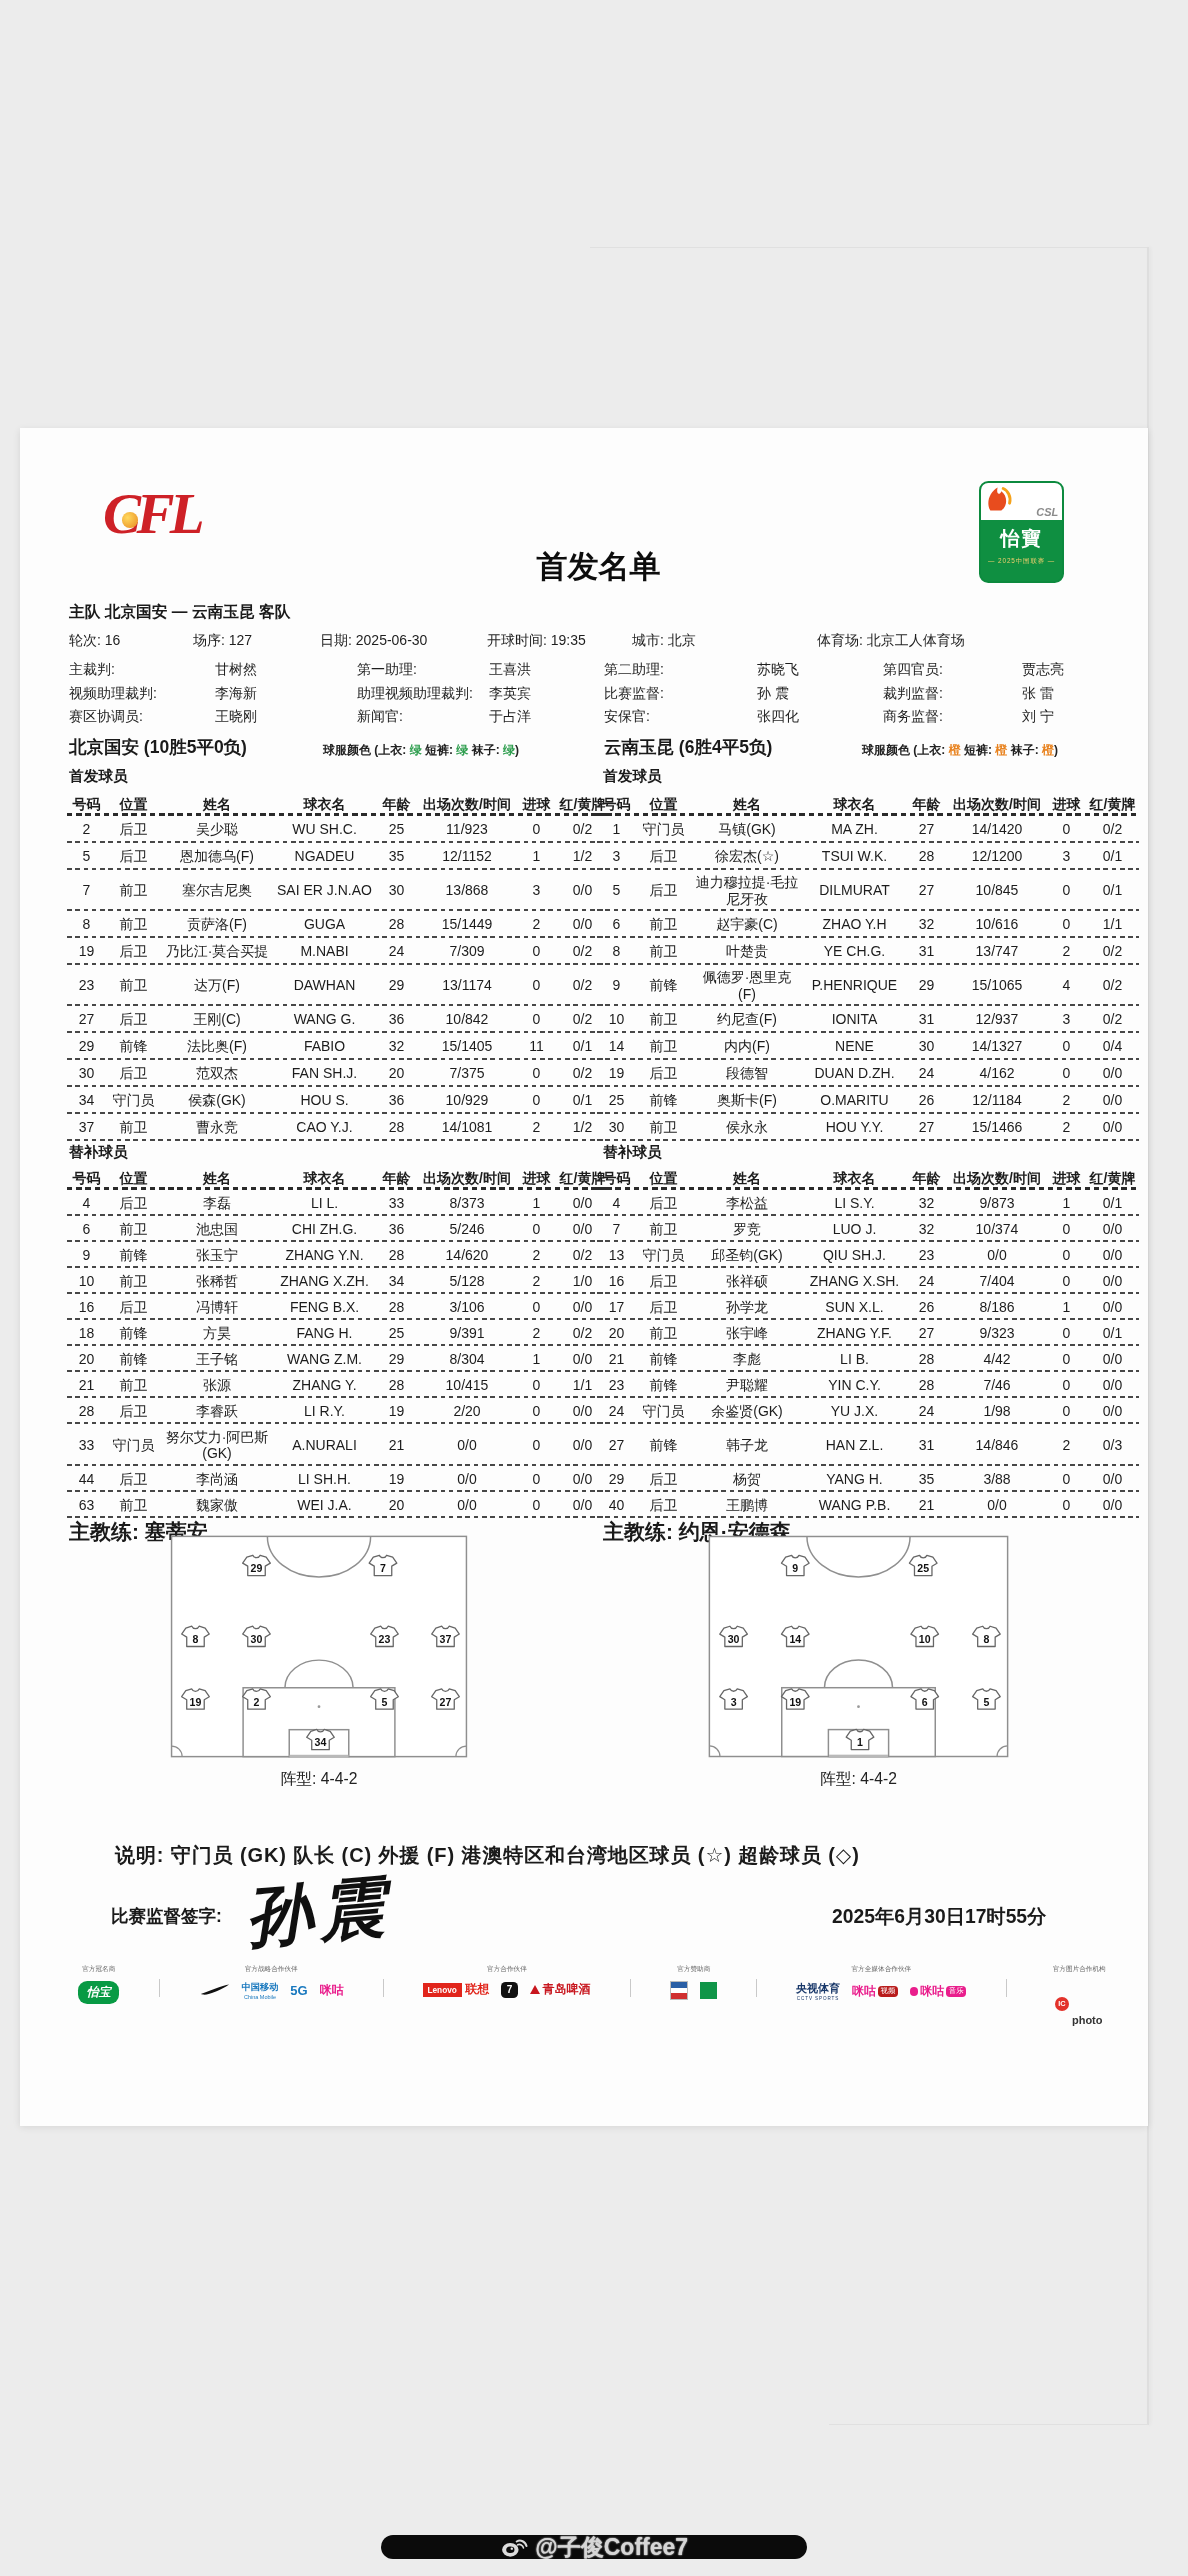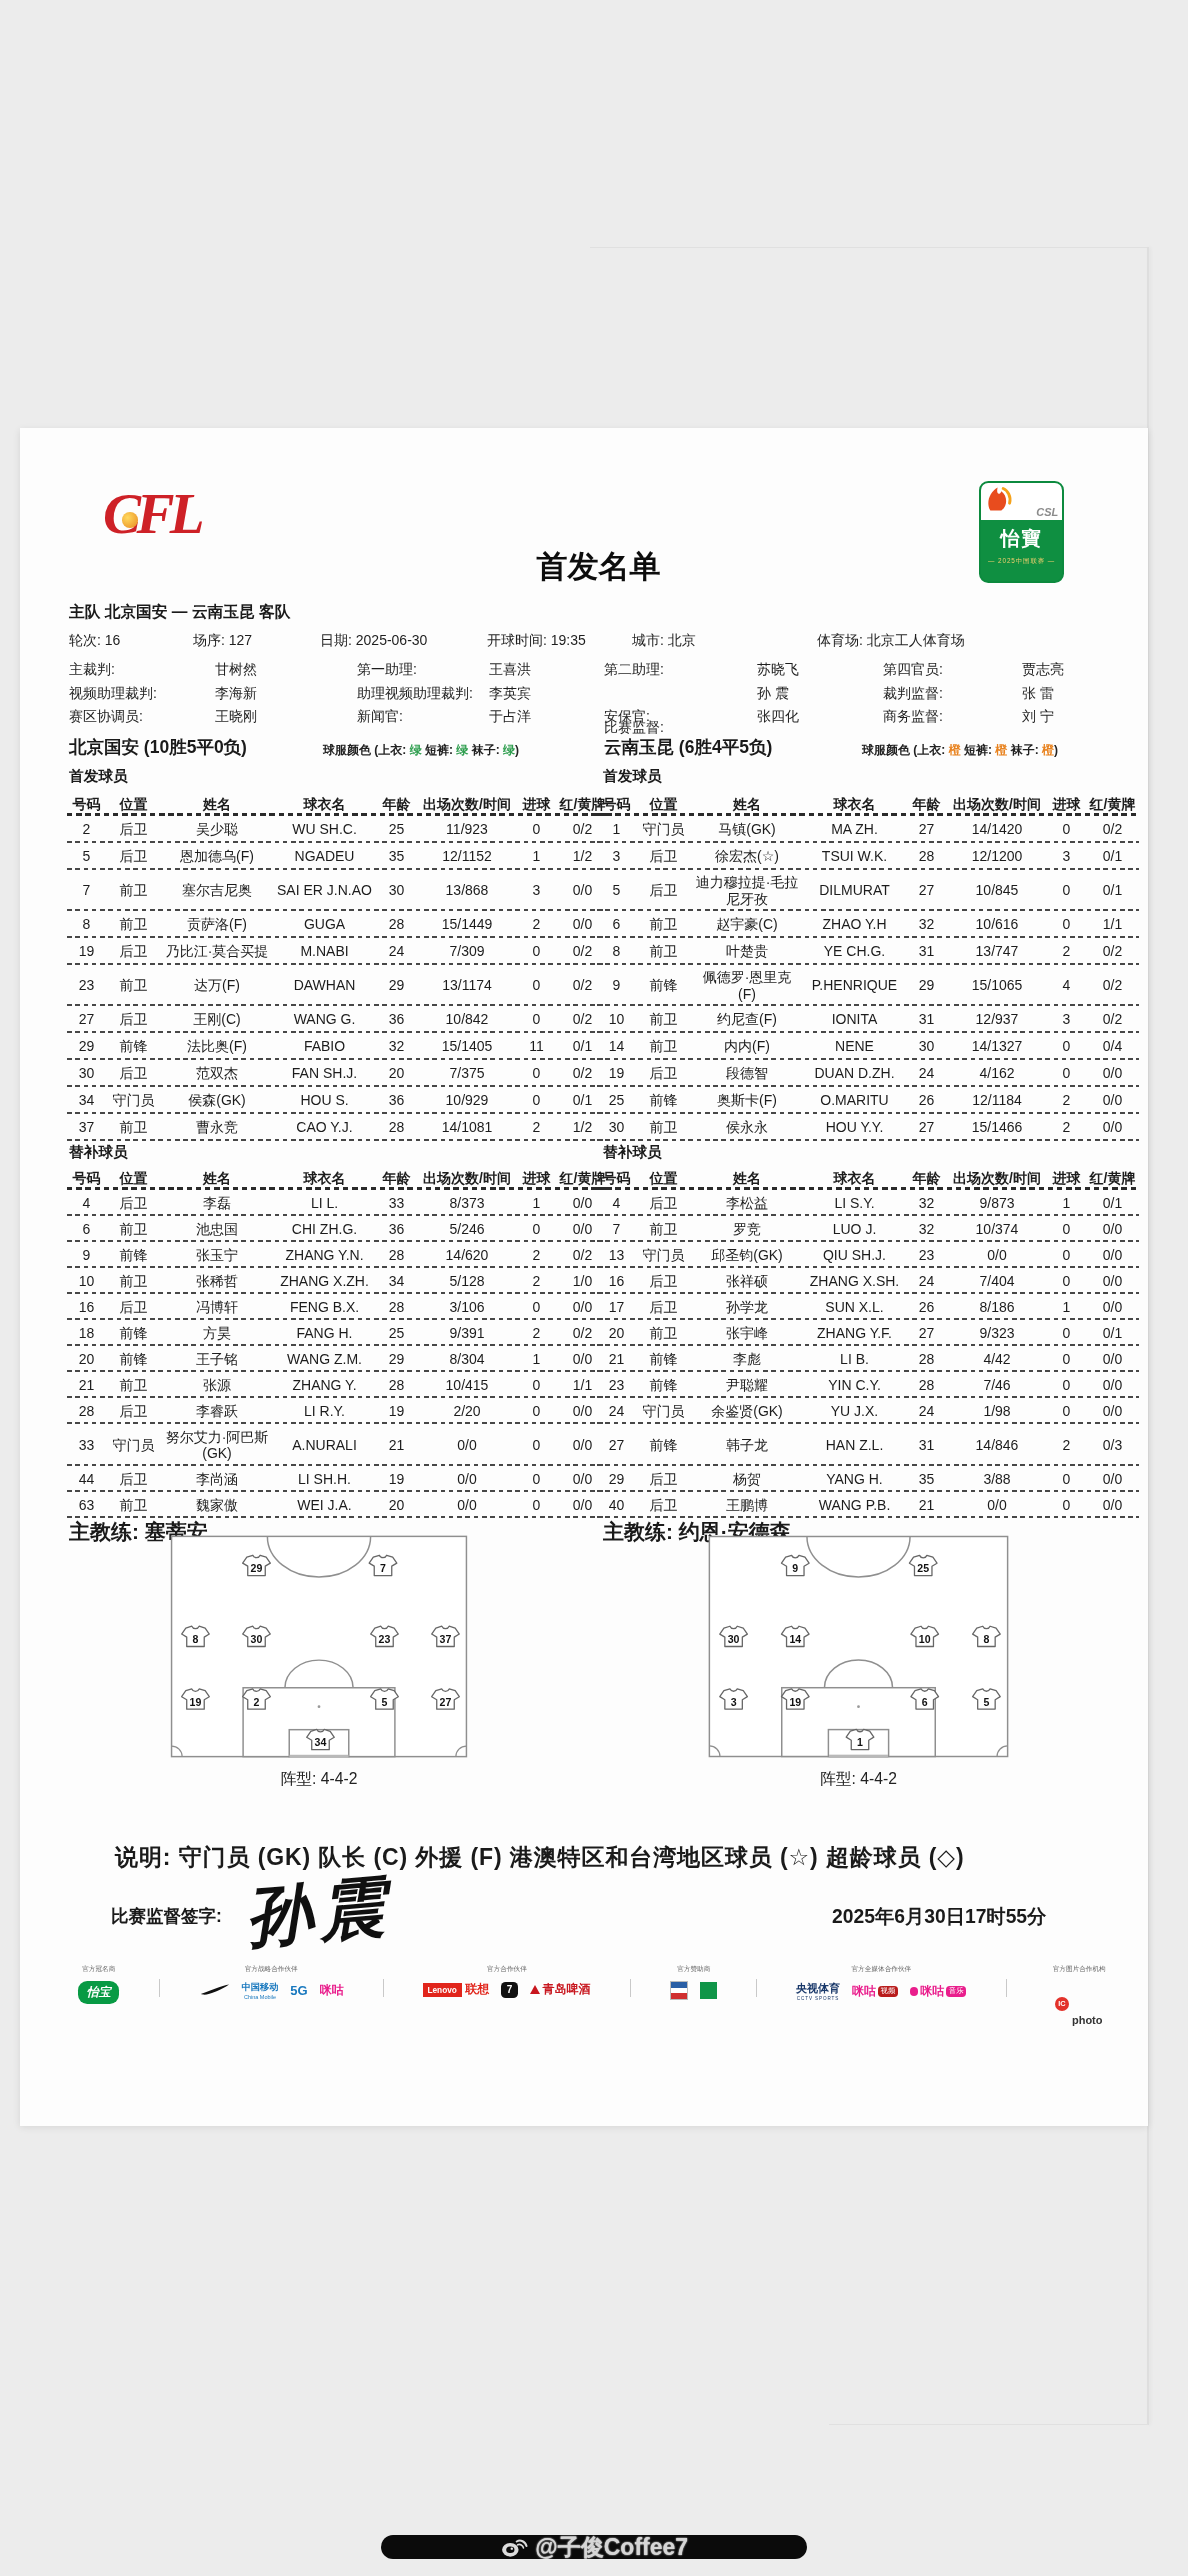--- a/index.html
+++ b/index.html
@@ -39,21 +39,21 @@
   .trow>div.name{white-space:normal;padding:0 1.8px;}
   .thead>div{font-weight:bold;}
   .thead::after{content:"";position:absolute;left:0;right:0;bottom:0;height:2.8px;
         background:repeating-linear-gradient(90deg,#2a2a2a 0 5.5px,transparent 5.5px 9.2px);}
   .drow::after{content:"";position:absolute;left:0;right:0;bottom:0;height:1.8px;
         background:repeating-linear-gradient(90deg,#474747 0 4.6px,transparent 4.6px 8.3px);}
   .coach-line{font-size:21px;font-weight:bold;top:1518px;}
   .formation-label{top:1769px;text-align:center;font-size:15.7px;color:#222;}
   .pitch{top:1535px;}
   
-  .note{left:115px;top:1842px;font-size:23px;font-weight:bold;letter-spacing:0.9px;}
+  .note{left:115px;top:1842px;font-size:20px;font-weight:bold;letter-spacing:0.9px;}
   .sig-label{left:111px;top:1904px;font-size:17.5px;font-weight:bold;}
   .sig-script{left:251px;top:1867px;font-size:66px;font-weight:900;color:#101010;
       transform:rotate(-5deg) skewX(-14deg);letter-spacing:7.4px;
       font-family:"Liberation Serif","DejaVu Serif",serif;}
   .date{left:832px;top:1903px;font-size:19.3px;font-weight:bold;}
   
   .sponsors{left:78px;top:1964px;width:1034px;display:flex;justify-content:space-between;align-items:flex-start;}
   .spon-group{display:flex;flex-direction:column;align-items:center;gap:6.4px;}
   .spon-label{font-size:8.3px;color:#666;transform:scale(0.8);white-space:nowrap;}
   .spon-items{display:flex;align-items:center;gap:12px;}
@@ -218,21 +218,21 @@
     <div class="a off-label" style="left: 357px; top: 661px;">第一助理:</div>
     <div class="a off-value" style="left: 489px; top: 661px;">王喜洪</div>
     <div class="a off-label" style="left: 604px; top: 661px;">第二助理:</div>
     <div class="a off-value" style="left: 757px; top: 661px;">苏晓飞</div>
     <div class="a off-label" style="left: 883px; top: 661px;">第四官员:</div>
     <div class="a off-value" style="left: 1022px; top: 661px;">贾志亮</div>
     <div class="a off-label" style="left: 69px; top: 685px;">视频助理裁判:</div>
     <div class="a off-value" style="left: 215px; top: 685px;">李海新</div>
     <div class="a off-label" style="left: 357px; top: 685px;">助理视频助理裁判:</div>
     <div class="a off-value" style="left: 489px; top: 685px;">李英宾</div>
-    <div class="a off-label" style="left: 604px; top: 719px;">比赛监督:</div>
+    <div class="a off-label" style="left: 604px; top: 685px;">比赛监督:</div>
     <div class="a off-value" style="left: 757px; top: 685px;">孙  震</div>
     <div class="a off-label" style="left: 883px; top: 685px;">裁判监督:</div>
     <div class="a off-value" style="left: 1022px; top: 685px;">张  雷</div>
     <div class="a off-label" style="left: 69px; top: 708px;">赛区协调员:</div>
     <div class="a off-value" style="left: 215px; top: 708px;">王晓刚</div>
     <div class="a off-label" style="left: 357px; top: 708px;">新闻官:</div>
     <div class="a off-value" style="left: 489px; top: 708px;">于占洋</div>
     <div class="a off-label" style="left: 604px; top: 708px;">安保官:</div>
     <div class="a off-value" style="left: 757px; top: 708px;">张四化</div>
     <div class="a off-label" style="left: 883px; top: 708px;">商务监督:</div>

